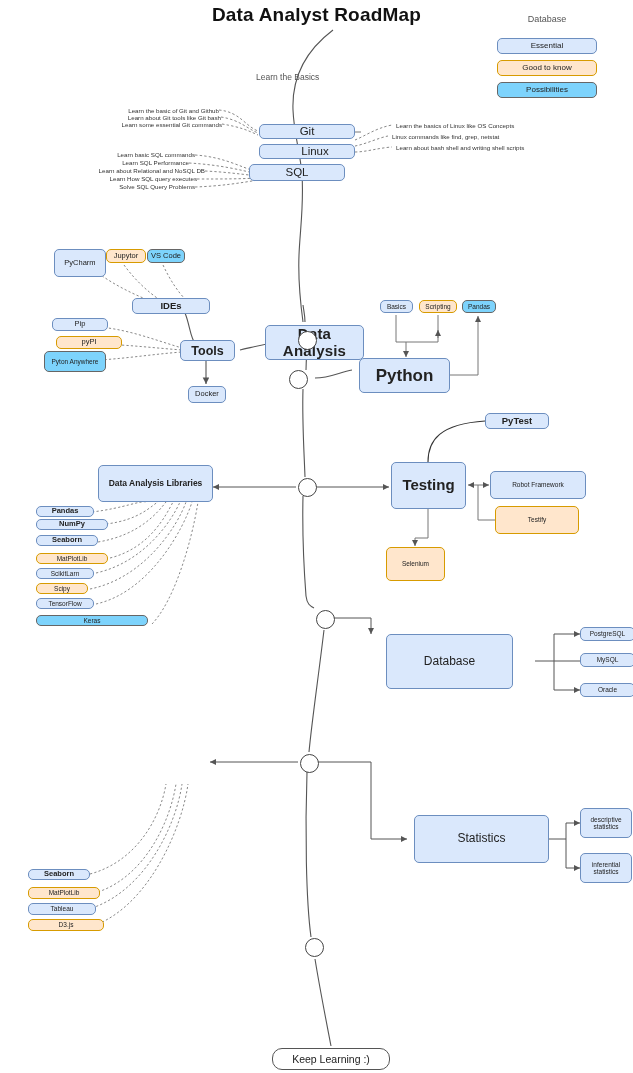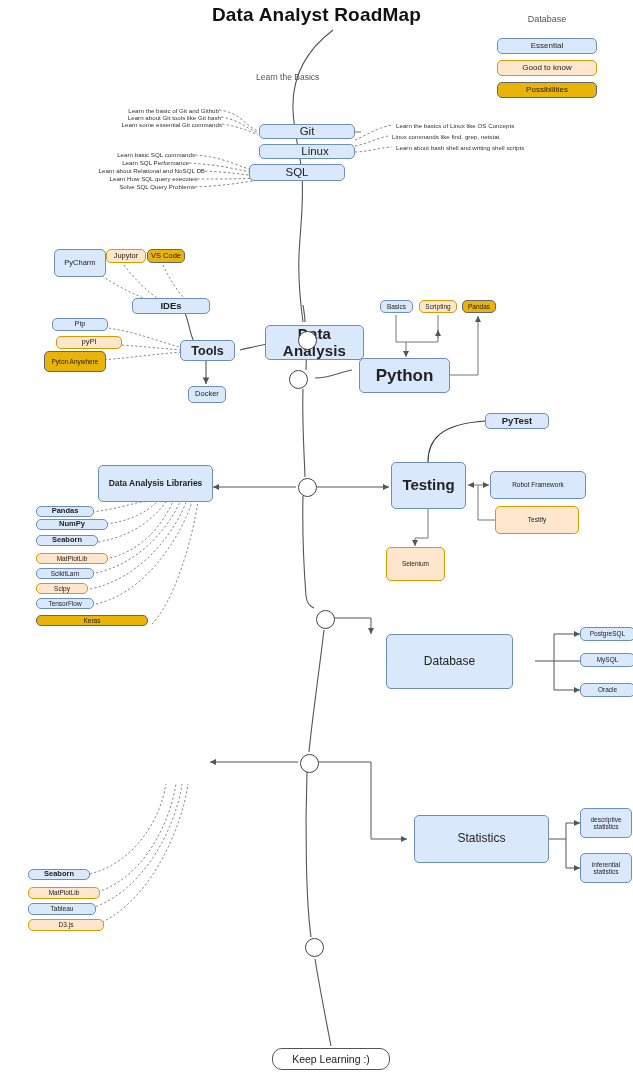--- a/index.html
+++ b/index.html
@@ -35,21 +35,21 @@
     text-align: center;
     border-radius: 5px;
     border: 1px solid #6c8ebf;
     background: #dae8fc;
     color: #222222;
     line-height: 1.12;
     padding: 1px 2px;
   }
   .blue   { background:#dae8fc; border-color:#6c8ebf; }
   .orange { background:#ffe6cc; border-color:#d79b00; }
-  .gray   { background:#eab308; border-color:#666666; }
+  .gray   { background:#7dd3fc; border-color:#666666; }
 
   .big {
     font-size: 15px;
     font-weight: bold;
     letter-spacing: 0.2px;
   }
   .mid {
     font-size: 11.5px;
     font-weight: normal;
   }

